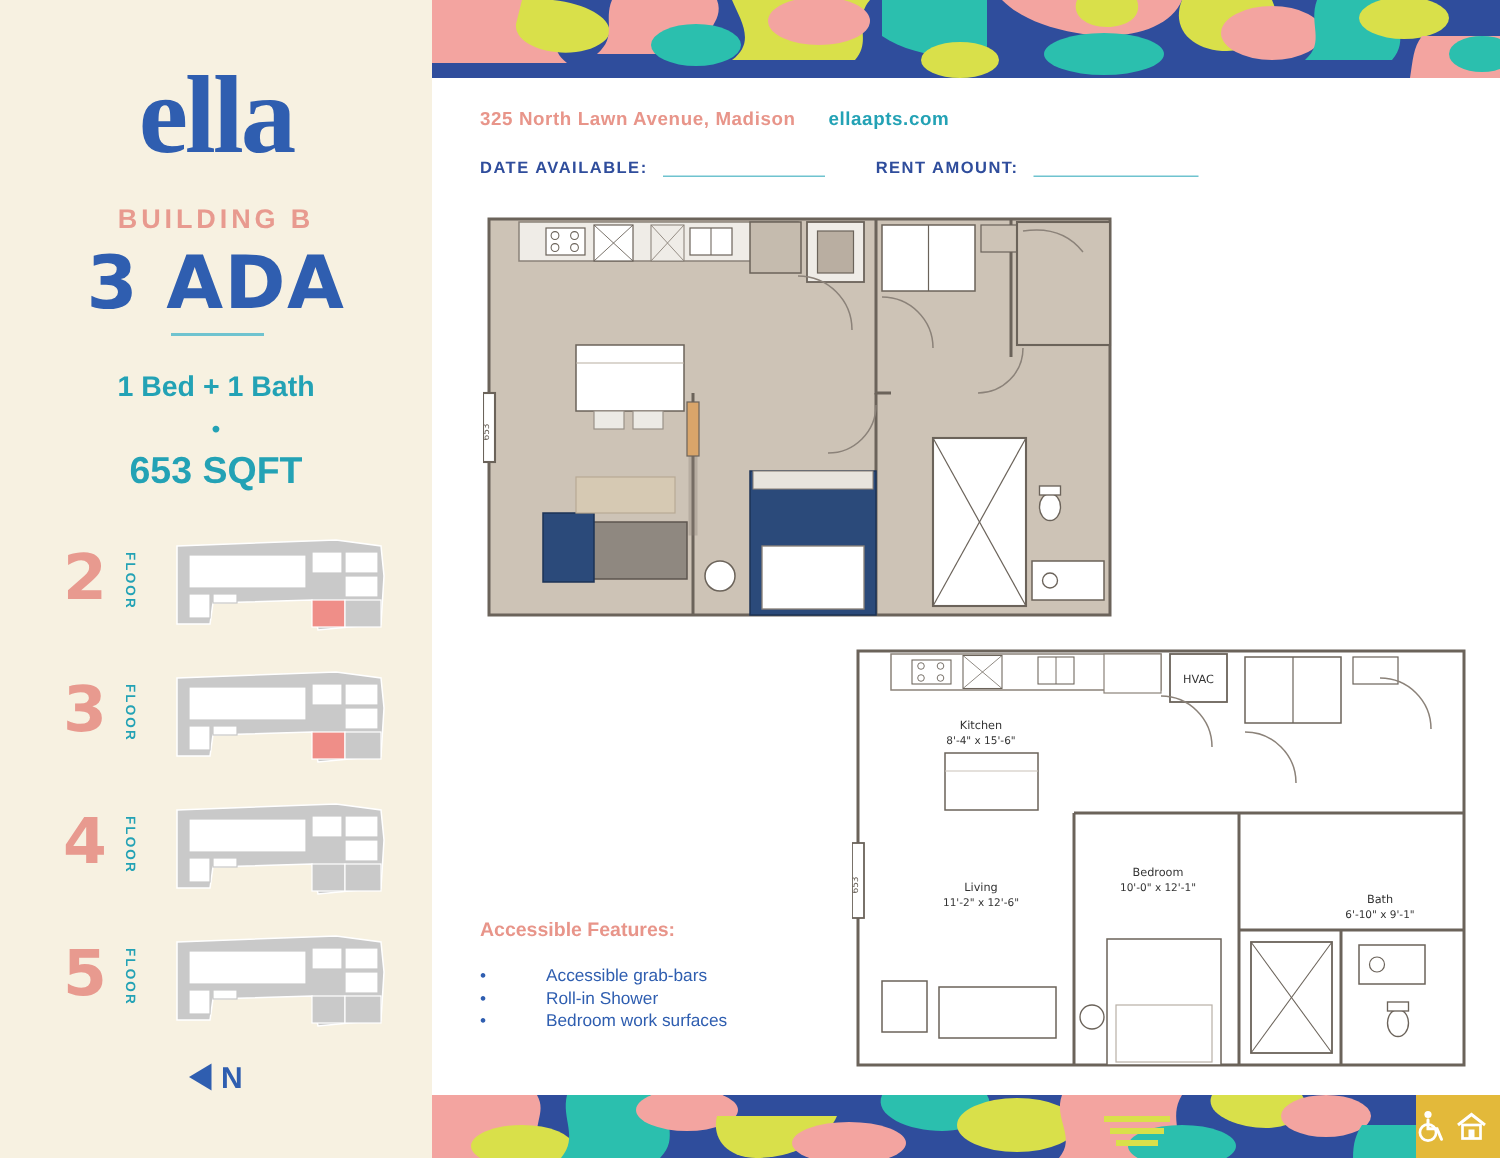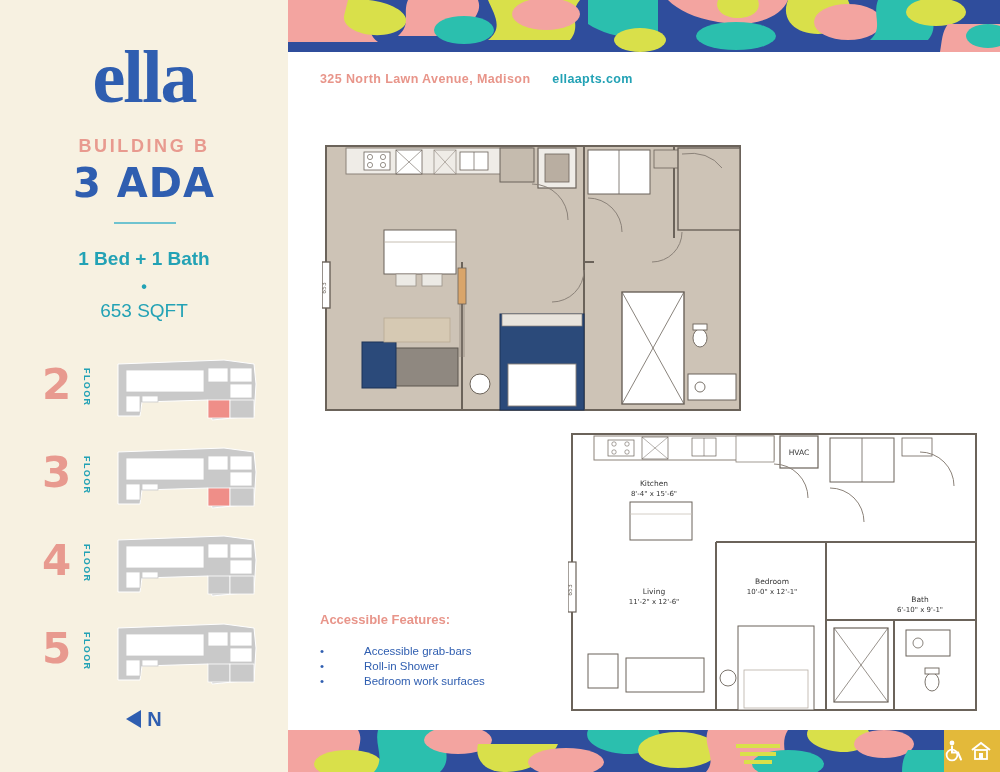--- a/index.html
+++ b/index.html
@@ -30,38 +30,38 @@
     line-height: 1;
   }
   #bldg {
     position: absolute; left: 0; top: 136px; width: 288px;
     text-align: center;
     color: #e89a8f; font-size: 18px; letter-spacing: 2.6px; font-weight: bold;
   }
   #plan-name {
     position: absolute; left: 0; top: 160px; width: 288px;
     text-align: center;
-    color: #2f5eb0; font-size: 40px; font-weight: bold; letter-spacing: 1px;
+    color: #2f5eb0; font-size: 49px; font-weight: bold; letter-spacing: 1px;
     font-family: "DejaVu Sans", sans-serif;
   }
   #rule {
     position: absolute; left: 114px; top: 222px; width: 62px; height: 2px;
     background: #6fc3cf;
   }
   #beds {
     position: absolute; left: 0; top: 248px; width: 288px;
     text-align: center; color: #23a2b5; font-size: 19px; font-weight: bold;
   }
   #mid-dot {
     position: absolute; left: 0; top: 278px; width: 288px; text-align: center;
     color: #23a2b5; font-size: 16px; font-weight: bold;
   }
   #sqft {
     position: absolute; left: 0; top: 300px; width: 288px;
-    text-align: center; color: #23a2b5; font-size: 19px; font-weight: normal;
+    text-align: center; color: #23a2b5; font-size: 25px; font-weight: bold;
   }
 
   
   .floor-row { position: absolute; left: 24px; width: 250px; height: 88px; }
   .floor-num {
     position: absolute; left: 18px; top: 16px;
     font-size: 42px; font-weight: bold; color: #e89a8f;
     font-family: "DejaVu Sans", sans-serif;
     line-height: 1;
   }
@@ -312,20 +312,27 @@
   </svg>
 </div>
 
 <div id="main">
 
   <div id="addr">
     <span>325 North Lawn Avenue, Madison</span>
     <span class="web">ellaapts.com</span>
   </div>
 
+  <div id="fields">
+    <span class="fl-label">DATE AVAILABLE:</span>
+    <span class="fl-line"></span>
+    <span class="gap"></span>
+    <span class="fl-label">RENT AMOUNT:</span>
+    <span class="fl-line wide"></span>
+  </div>
 
   <div id="plan-upper">
     <svg class="plan-svg" width="424" height="272" viewBox="0 0 424 272">
 
       <path d="M4 4 H418 V268 H4 Z" fill="#cdc3b6" stroke="#6b635a" stroke-width="2"></path>
 
       <rect x="0" y="120" width="8" height="46" fill="#ffffff" stroke="#6b635a" stroke-width="1.4"></rect>
       <text x="4" y="146" font-size="6" fill="#6b635a" transform="rotate(-90 4 146)" text-anchor="middle" font-family="DejaVu Sans">653</text>
 
       <rect x="24" y="6" width="186" height="26" fill="#efece7" stroke="#8b8279" stroke-width="1"></rect>

